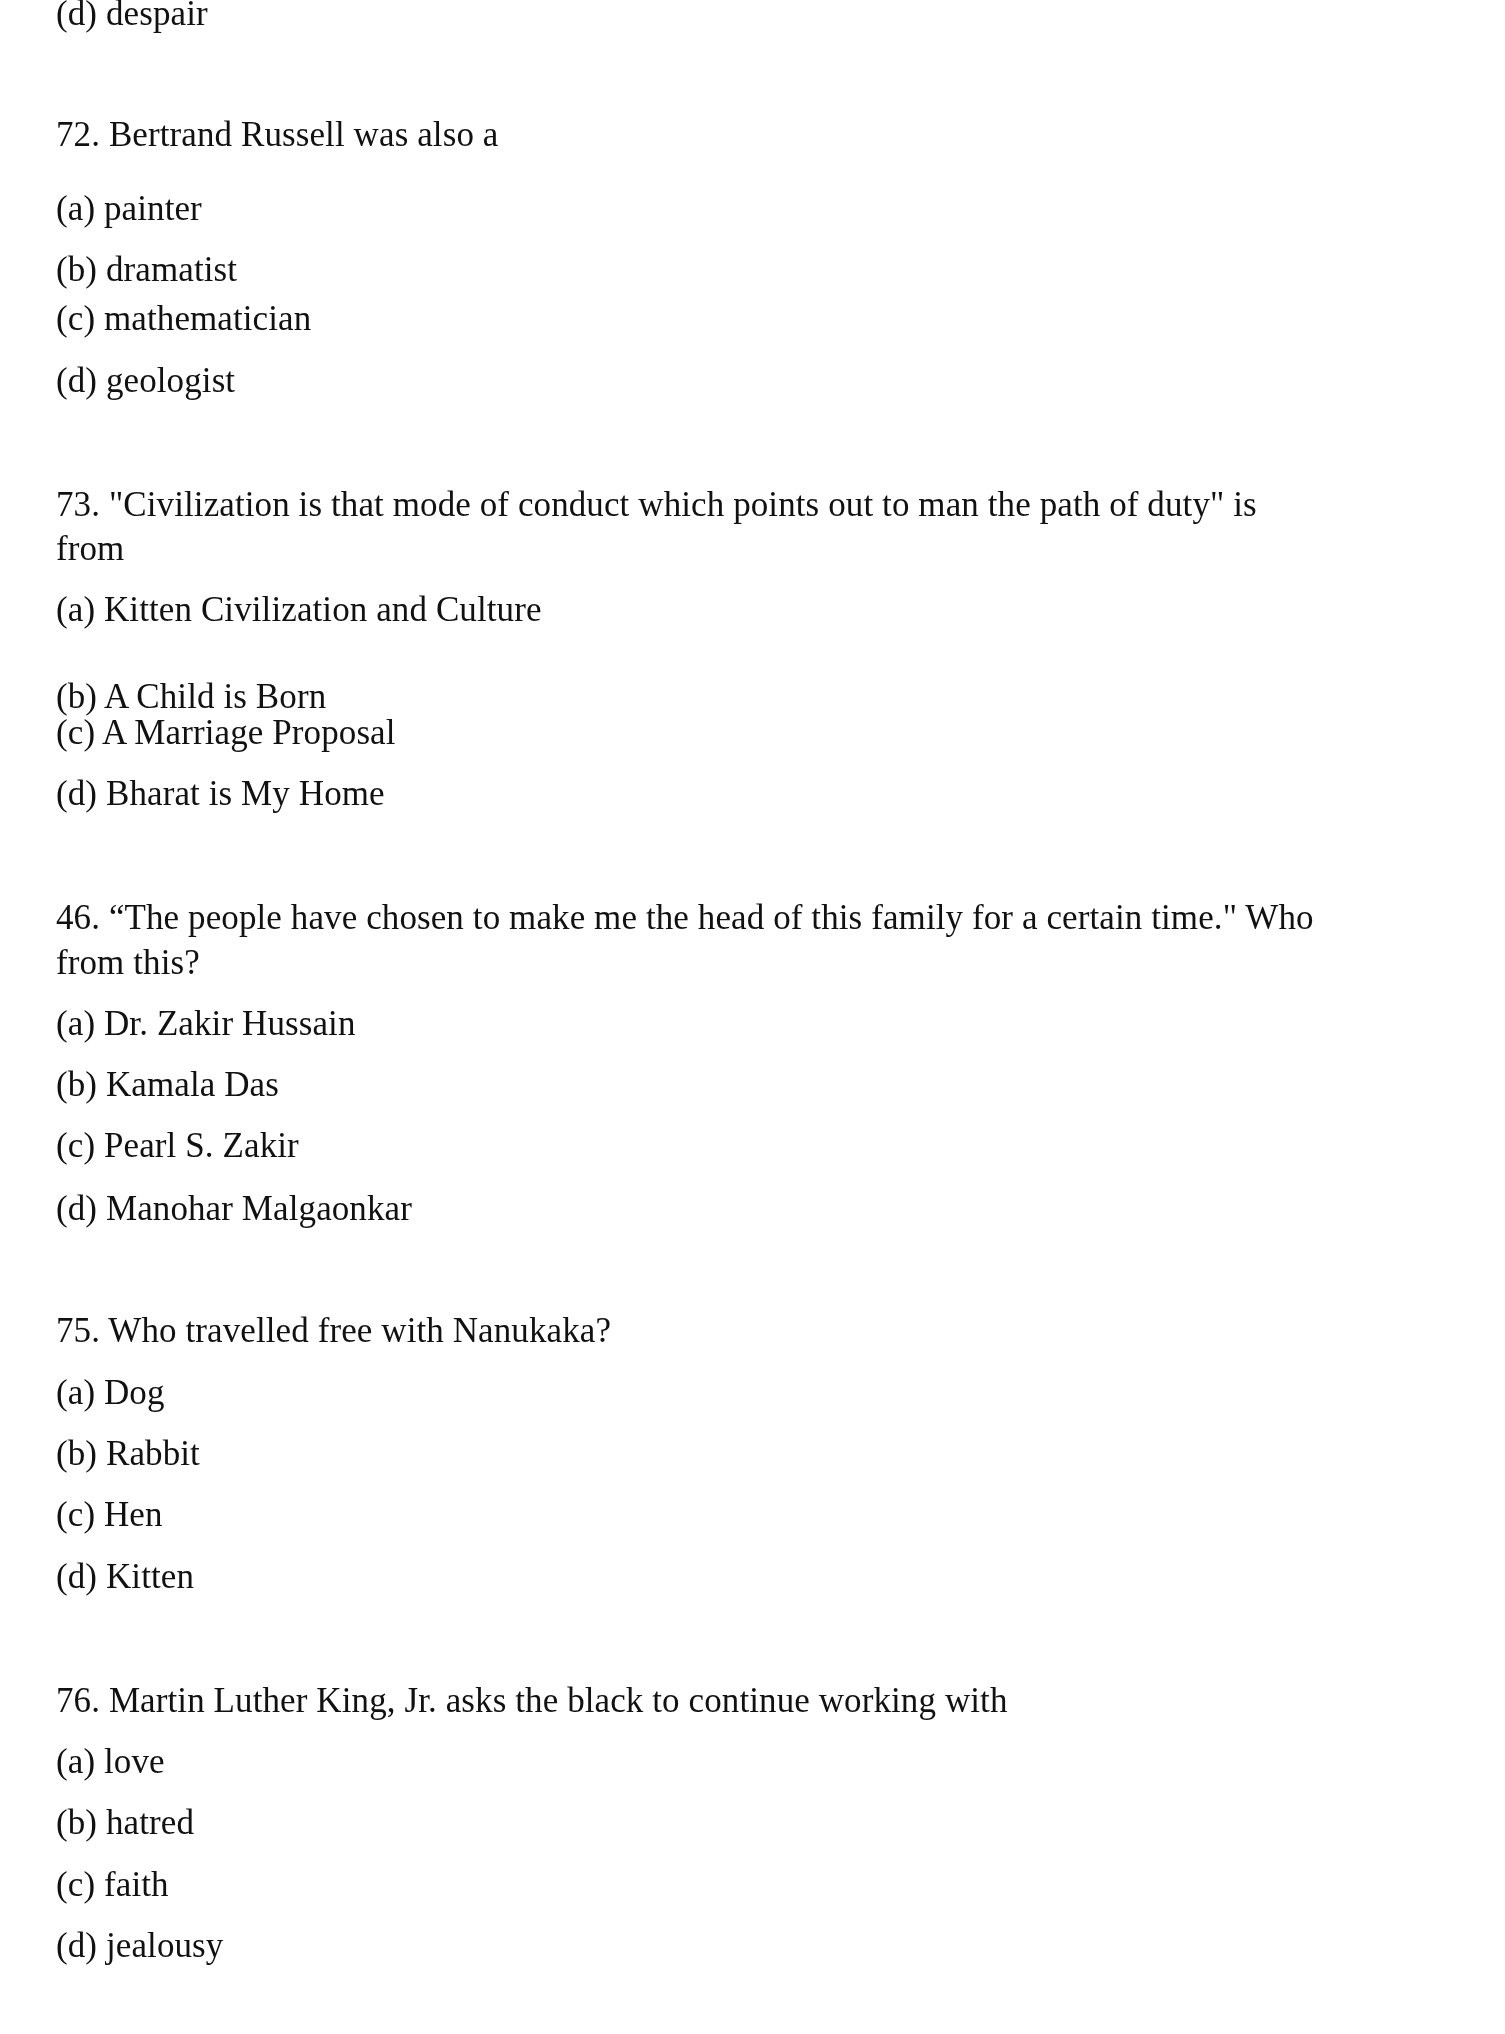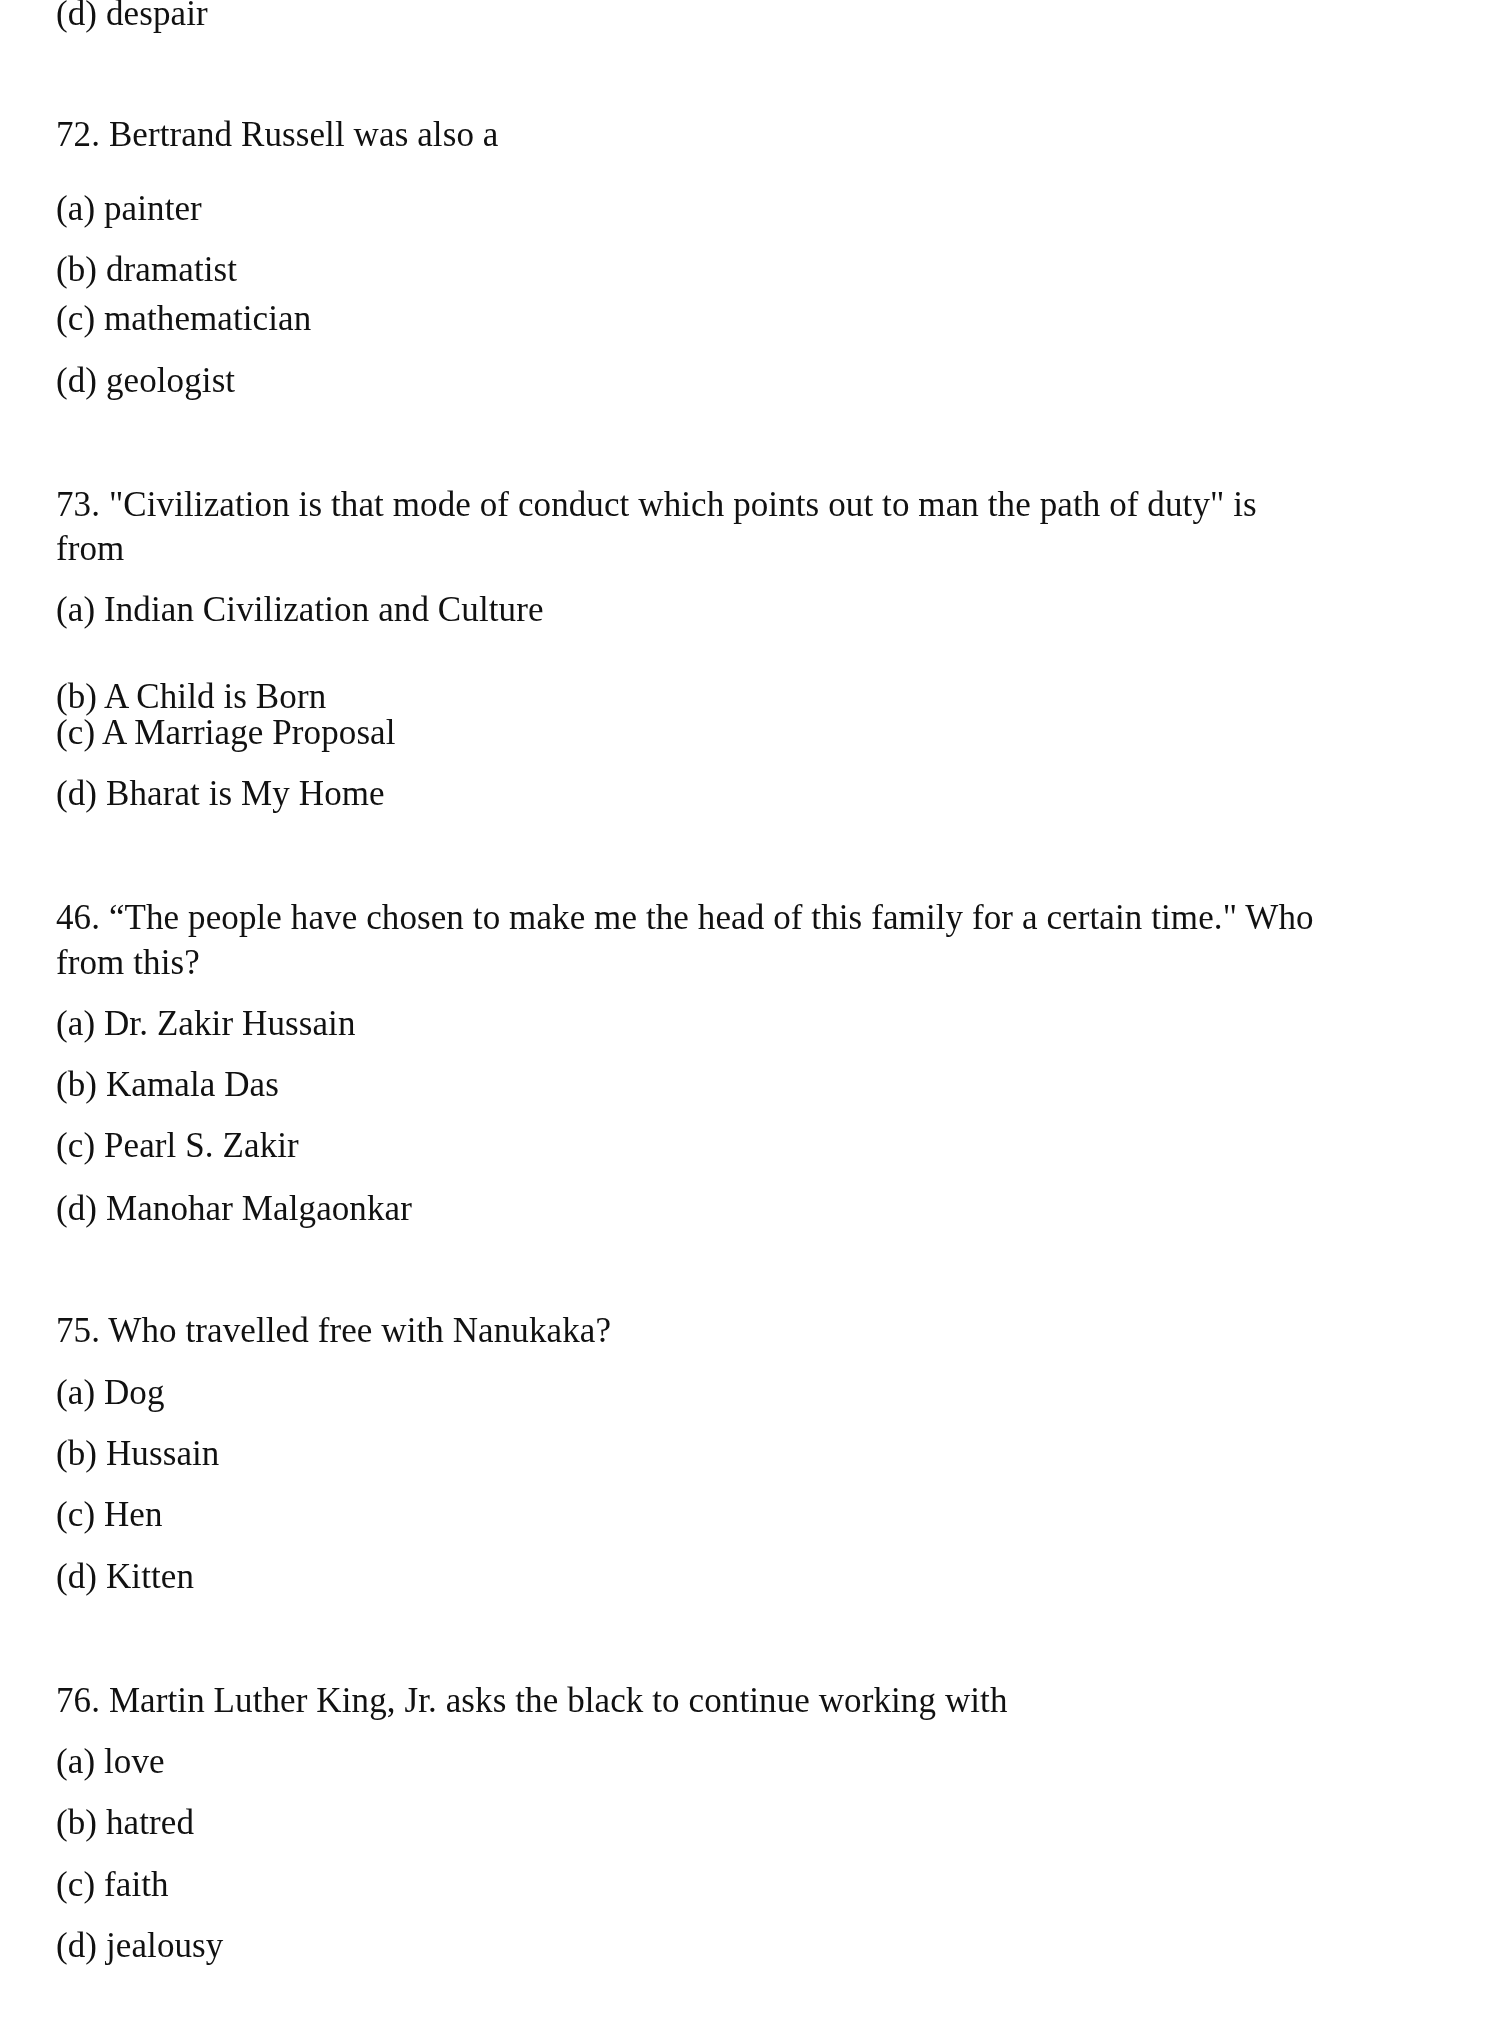--- a/index.html
+++ b/index.html
@@ -18,39 +18,39 @@
     <div class="line" style="top:112px">72. Bertrand Russell was also a</div>
     <div class="line" style="top:186px">(a) painter</div>
     <div class="line" style="top:247px">(b) dramatist</div>
     <div class="line" style="top:296px">(c) mathematician</div>
     <div class="line" style="top:358px">(d) geologist</div>
   </div>
 
   <div>
     <div class="line" style="top:482px">73. "Civilization is that mode of conduct which points out to man the path of duty" is</div>
     <div class="line" style="top:526px">from</div>
-    <div class="line" style="top:587px">(a) Indian Civilization and Culture</div>
+    <div class="line" style="top:587px">(a) Kitten Civilization and Culture</div>
     <div class="line" style="top:674px">(b) A Child is Born</div>
     <div class="line" style="top:710px">(c) A Marriage Proposal</div>
     <div class="line" style="top:771px">(d) Bharat is My Home</div>
   </div>
 
   <div>
     <div class="line" style="top:895px">46. “The people have chosen to make me the head of this family for a certain time." Who</div>
     <div class="line" style="top:940px">from this?</div>
     <div class="line" style="top:1001px">(a) Dr. Zakir Hussain</div>
     <div class="line" style="top:1062px">(b) Kamala Das</div>
     <div class="line" style="top:1123px">(c) Pearl S. Zakir</div>
     <div class="line" style="top:1186px">(d) Manohar Malgaonkar</div>
   </div>
 
   <div>
     <div class="line" style="top:1308px">75. Who travelled free with Nanukaka?</div>
     <div class="line" style="top:1370px">(a) Dog</div>
-    <div class="line" style="top:1431px">(b) Hussain</div>
+    <div class="line" style="top:1431px">(b) Rabbit</div>
     <div class="line" style="top:1492px">(c) Hen</div>
     <div class="line" style="top:1554px">(d) Kitten</div>
   </div>
 
   <div>
     <div class="line" style="top:1678px">76. Martin Luther King, Jr. asks the black to continue working with</div>
     <div class="line" style="top:1739px">(a) love</div>
     <div class="line" style="top:1800px">(b) hatred</div>
     <div class="line" style="top:1862px">(c) faith</div>
     <div class="line" style="top:1923px">(d) jealousy</div>

